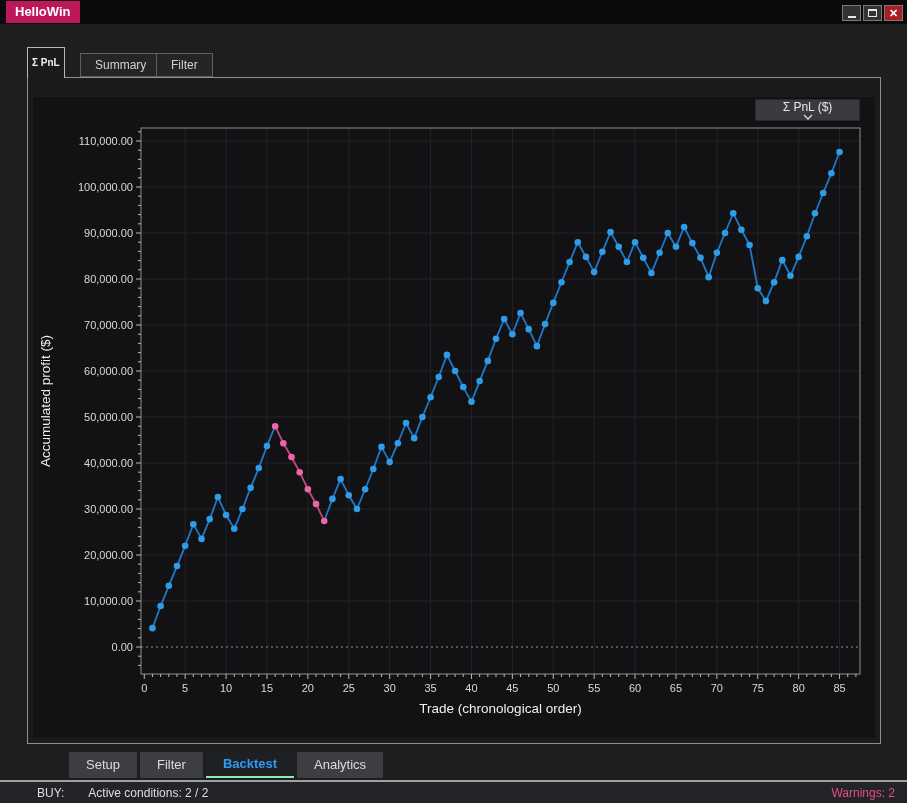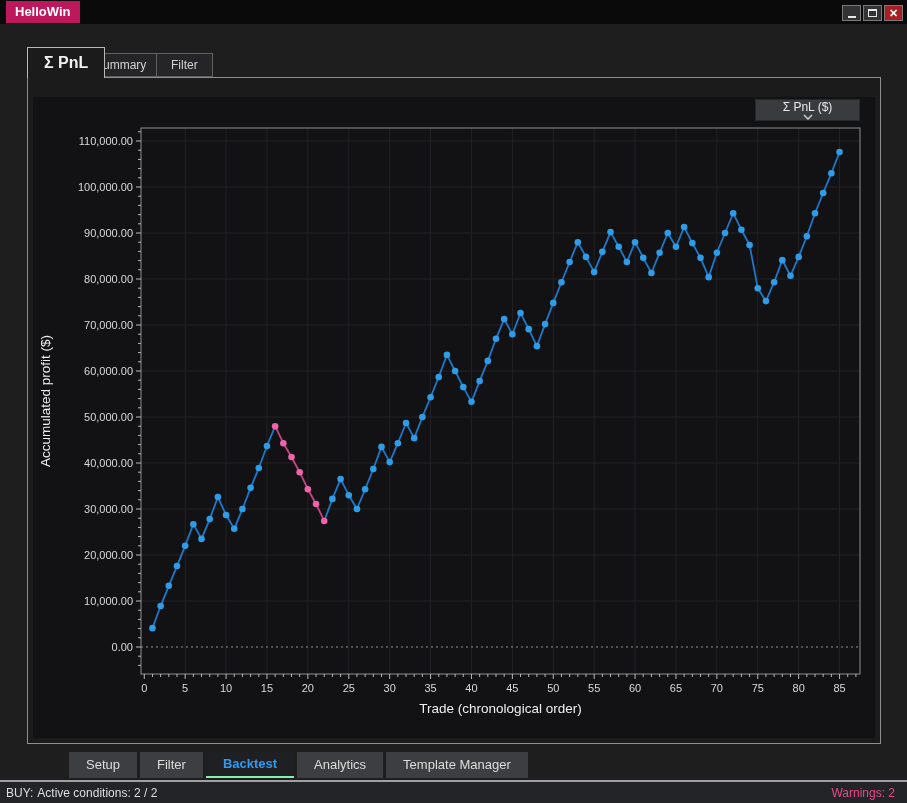--- a/index.html
+++ b/index.html
@@ -13,23 +13,23 @@
               padding:0 9px; background:#be185d; color:#fff; font-weight:bold; font-size:13px; }
   .win-btns { position:absolute; right:4px; top:5px; display:flex; gap:2px; }
   .win-btn  { width:19px; height:16px; display:flex; align-items:center; justify-content:center;
               background:#333336; border:1px solid #7a7a7a; cursor:default; }
   .win-btn.close { background:#a81e23; }
   .min-glyph { width:8px; height:2px; background:#e8e8e8; margin-top:7px; }
   .max-glyph { width:9px; height:8px; border:1px solid #e8e8e8; border-top-width:2px; }
   .x-glyph   { color:#fff; font-size:11px; font-weight:bold; line-height:1; }
 
   
-  .tab-pnl { position:absolute; left:27px; top:47px; height:31px; padding:0 16px;
+  .tab-pnl { position:absolute; left:27px; top:47px; height:31px; padding:0 4px;
              background:#1b1b1c; border:1px solid #b8b8b8; border-bottom:none; z-index:3;
-             color:#f2f2f2; font-size:16px; font-weight:bold; line-height:29px; }
+             color:#f2f2f2; font-size:10px; font-weight:bold; line-height:29px; }
   .tab-top { position:absolute; top:53px; height:24px; padding:0 14px; background:#252527;
              border:1px solid #606060; color:#d2d2d2; font-size:12px; line-height:22px; z-index:1; }
   .tab-summary { left:80px; }
   .tab-trades  { left:156px; }
 
   
   .main-panel { position:absolute; left:27px; top:77px; width:854px; height:667px;
                 background:#1b1b1c; border:1px solid #8e8e8e; z-index:2; }
   .chart-area { position:absolute; left:5px; top:19px; width:842px; height:641px; background:#121214; }
   #chart { position:absolute; left:0; top:0; }
@@ -44,21 +44,21 @@
   .bottom-tabs { position:absolute; left:25px; top:752px; display:flex; gap:3px;margin-left:44px; }
   .btab { height:26px; line-height:25px; padding:0 17px; background:#3d3e41; color:#dcdcdc;
           font-size:13px; cursor:default; }
   .btab.active { background:#1f2023; color:#2f9bf0; font-weight:bold;
                  border-bottom:2px solid #86efac; line-height:23px; }
 
   
   .status-bar { position:absolute; left:0; bottom:0; width:907px; height:23px;
                 background:#232428; border-top:2px solid #9fa0a2; display:flex;
                 align-items:center; font-size:12px; color:#dfdfdf; }
-  .status-left  { padding-left:6px; display:flex; gap:4px; }
+  .status-left  { padding-left:22px; display:flex; gap:24px;margin-left:15px; }
   .status-right { margin-left:auto; padding-right:12px; color:#e84b8b; }
 </style>
 </head>
 <body>
 
 <div class="window">
 
   <div class="titlebar">
     <div class="app-chip">HelloWin</div>
     <div class="win-btns">
@@ -467,21 +467,20 @@
         </svg>
       </div>
     </div>
   </div>
 
   <div class="bottom-tabs">
     <div class="btab">Setup</div>
     <div class="btab">Filter</div>
     <div class="btab active">Backtest</div>
     <div class="btab">Analytics</div>
-    <div class="btab">Template Manager</div>
   </div>
 
   <div class="status-bar">
     <div class="status-left">
       <span>BUY:</span>
       <span>Active conditions: 2 / 2</span>
     </div>
     <div class="status-right">Warnings: 2</div>
   </div>
 

